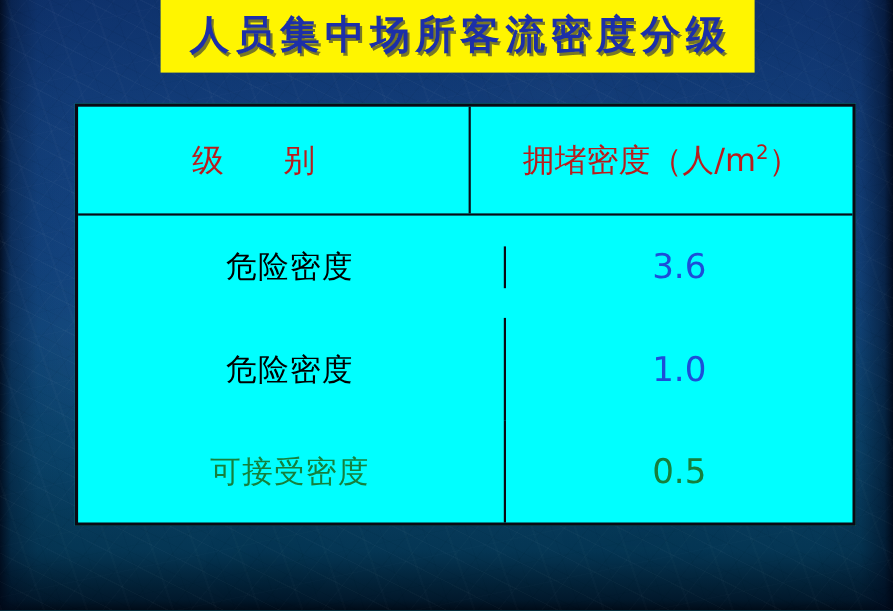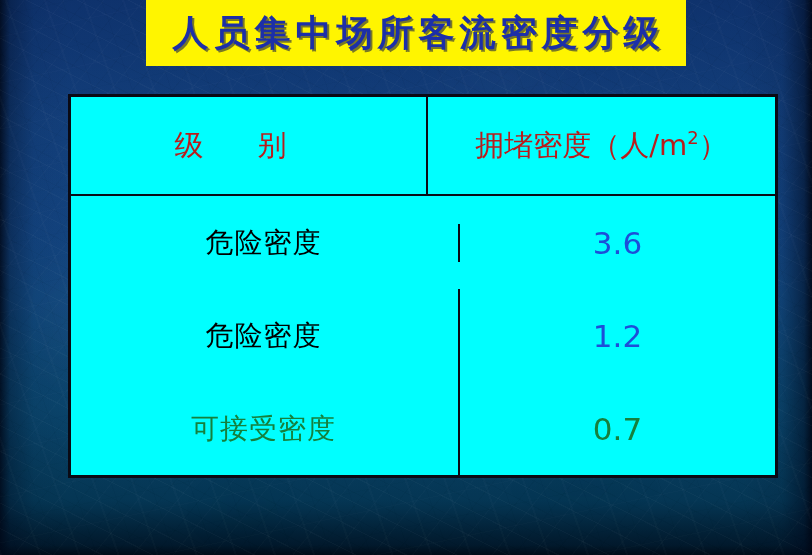--- a/index.html
+++ b/index.html
@@ -225,28 +225,28 @@
         <div class="cell-value">
           <span class="val-txt">3.6</span>
         </div>
       </div>
 
       <div class="trow">
         <div class="cell-level">
           <span class="lvl-txt">危险密度</span>
         </div>
         <div class="cell-value">
-          <span class="val-txt">1.2</span>
+          <span class="val-txt">1.0</span>
         </div>
       </div>
 
       <div class="trow">
         <div class="cell-level">
           <span class="lvl-txt hl-red">可接受密度</span>
         </div>
         <div class="cell-value">
-          <span class="val-txt hl-red">0.7</span>
+          <span class="val-txt hl-red">0.5</span>
         </div>
       </div>
 
     </div>
   </div>
 </div>
 
 </body></html>

